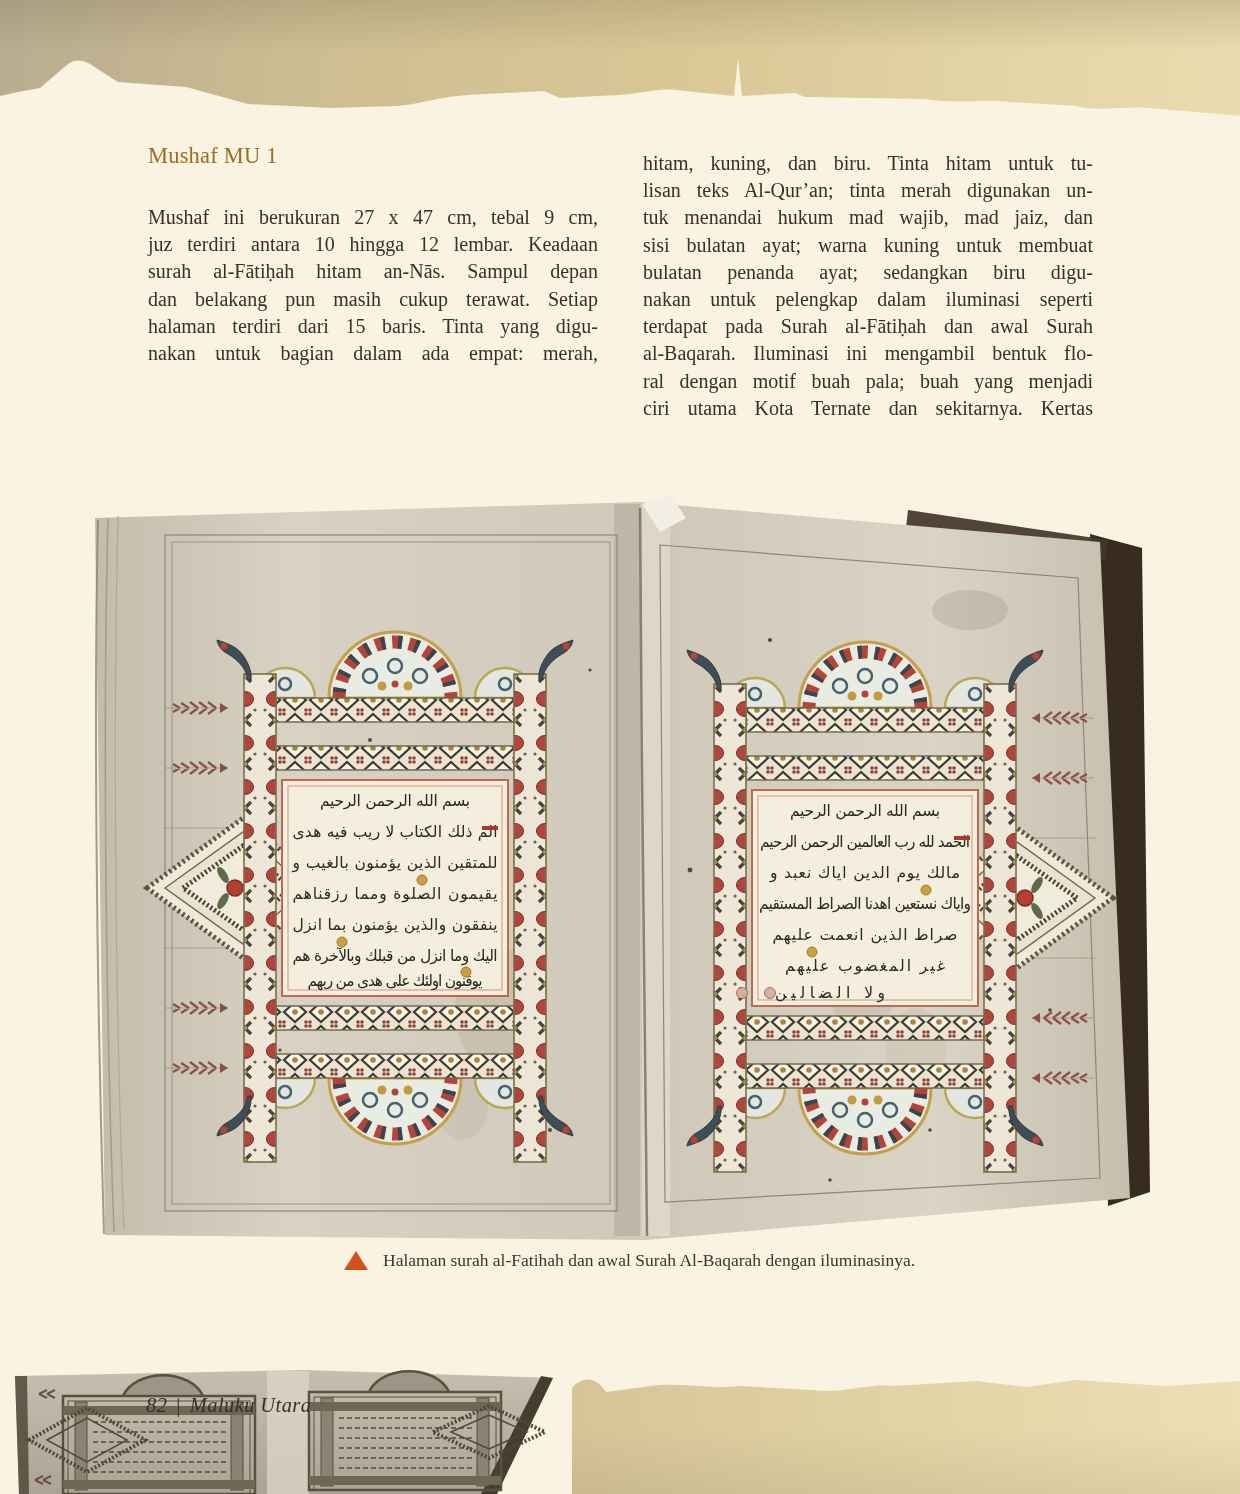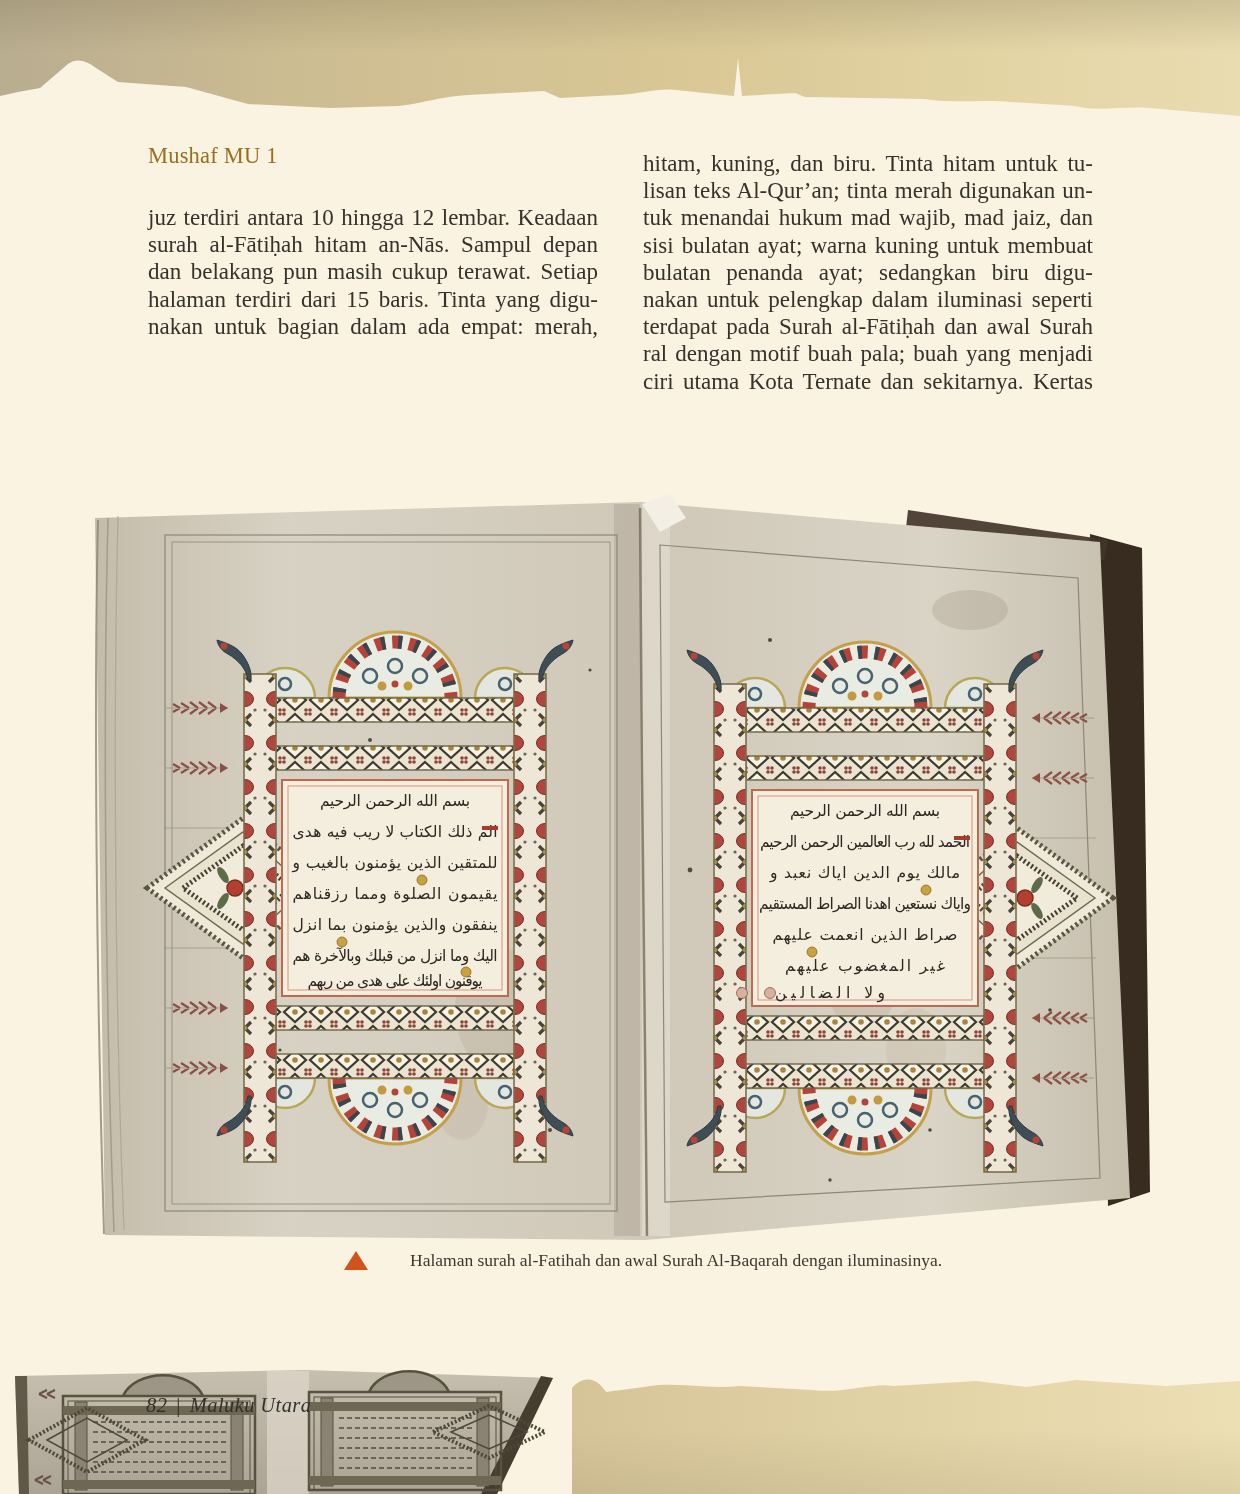--- a/index.html
+++ b/index.html
@@ -5,21 +5,21 @@
   html,body{margin:0;padding:0;}
   body{
     position:relative;
     width:1240px;height:1494px;
     background:#faf3e2;
     overflow:hidden;
     font-family:"Liberation Serif", serif;
   }
   .abs{position:absolute;}
   
-  .col{position:absolute;width:450px;color:#35312b;font-size:23px;}
+  .col{position:absolute;width:450px;color:#35312b;font-size:20px;}
   .bodyline{
     text-align:justify;
     -moz-text-align-last:justify;
     text-align-last:justify;
     height:27.2px;line-height:27.2px;
     overflow:visible;
   }
   .heading{
     position:absolute;left:148px;top:143px;
     font-size:22.5px;font-weight:normal;color:#9a6e1f;
@@ -29,21 +29,21 @@
   .caption-row{
     position:absolute;left:344px;top:1250px;
     display:flex;align-items:center;gap:15px;
   }
   .tri{
     width:0;height:0;
     border-left:12px solid transparent;
     border-right:12px solid transparent;
     border-bottom:19px solid #d1521c;
   }
-  .caption-text{font-size:17.5px;color:#3b372f;margin-left:27px;}
+  .caption-text{font-size:17.5px;color:#3b372f;}
   
   .footer{
     position:absolute;left:146px;top:1394px;
     font-size:20.5px;color:#32302a;z-index:6;
     font-style:italic;letter-spacing:.4px;
   }
   .footer .sep{font-style:normal;padding:0 9px;font-weight:normal;}
   svg{display:block;}
   .z1{z-index:1}
 </style>
@@ -69,35 +69,37 @@
     C985,99 955,104 925,99 L805,97 L795,93 L742,96 L738,58 L734,96
     L676,90 C656,88 642,94 618,95 L560,98 L544,91 L468,95
     C438,97 420,104 398,106 L330,108 L248,104 L186,87 L118,82
     L96,68 C86,60 76,58 68,64 L40,88 L18,92 L0,96 Z"></path>
   <rect x="0" y="0" width="1240" height="52" fill="url(#gTopShade)"></rect>
 </svg>
 
 <div class="heading">Mushaf MU 1</div>
 
 <div class="col" style="left:148px;top:204px">
+  <div class="bodyline">Mushaf ini berukuran 27 x 47 cm, tebal 9 cm,</div>
   <div class="bodyline">juz terdiri antara 10 hingga 12 lembar. Keadaan</div>
   <div class="bodyline">surah al-Fātiḥah hitam an-Nās. Sampul depan</div>
   <div class="bodyline">dan belakang pun masih cukup terawat. Setiap</div>
   <div class="bodyline">halaman terdiri dari 15 baris. Tinta yang digu-</div>
   <div class="bodyline">nakan untuk bagian dalam ada empat: merah,</div>
 </div>
 
 <div class="col" style="left:643px;top:150px">
   <div class="bodyline">hitam, kuning, dan biru. Tinta hitam untuk tu-</div>
   <div class="bodyline">lisan teks Al-Qur’an; tinta merah digunakan un-</div>
   <div class="bodyline">tuk menandai hukum mad wajib, mad jaiz, dan</div>
   <div class="bodyline">sisi bulatan ayat; warna kuning untuk membuat</div>
   <div class="bodyline">bulatan penanda ayat; sedangkan biru digu-</div>
   <div class="bodyline">nakan untuk pelengkap dalam iluminasi seperti</div>
   <div class="bodyline">terdapat pada Surah al-Fātiḥah dan awal Surah</div>
+  <div class="bodyline">al-Baqarah. Iluminasi ini mengambil bentuk flo-</div>
   <div class="bodyline">ral dengan motif buah pala; buah yang menjadi</div>
   <div class="bodyline">ciri utama Kota Ternate dan sekitarnya. Kertas</div>
 </div>
 
 <svg class="abs z1" style="left:70px;top:490px" width="1110" height="760" viewBox="0 0 1110 760">
   <defs>
     <linearGradient id="gPageL" x1="0" y1="0" x2="1" y2="0">
       <stop offset="0" stop-color="#c4bcab"></stop>
       <stop offset="0.35" stop-color="#d8d2c4"></stop>
       <stop offset="1" stop-color="#d0c9ba"></stop>

